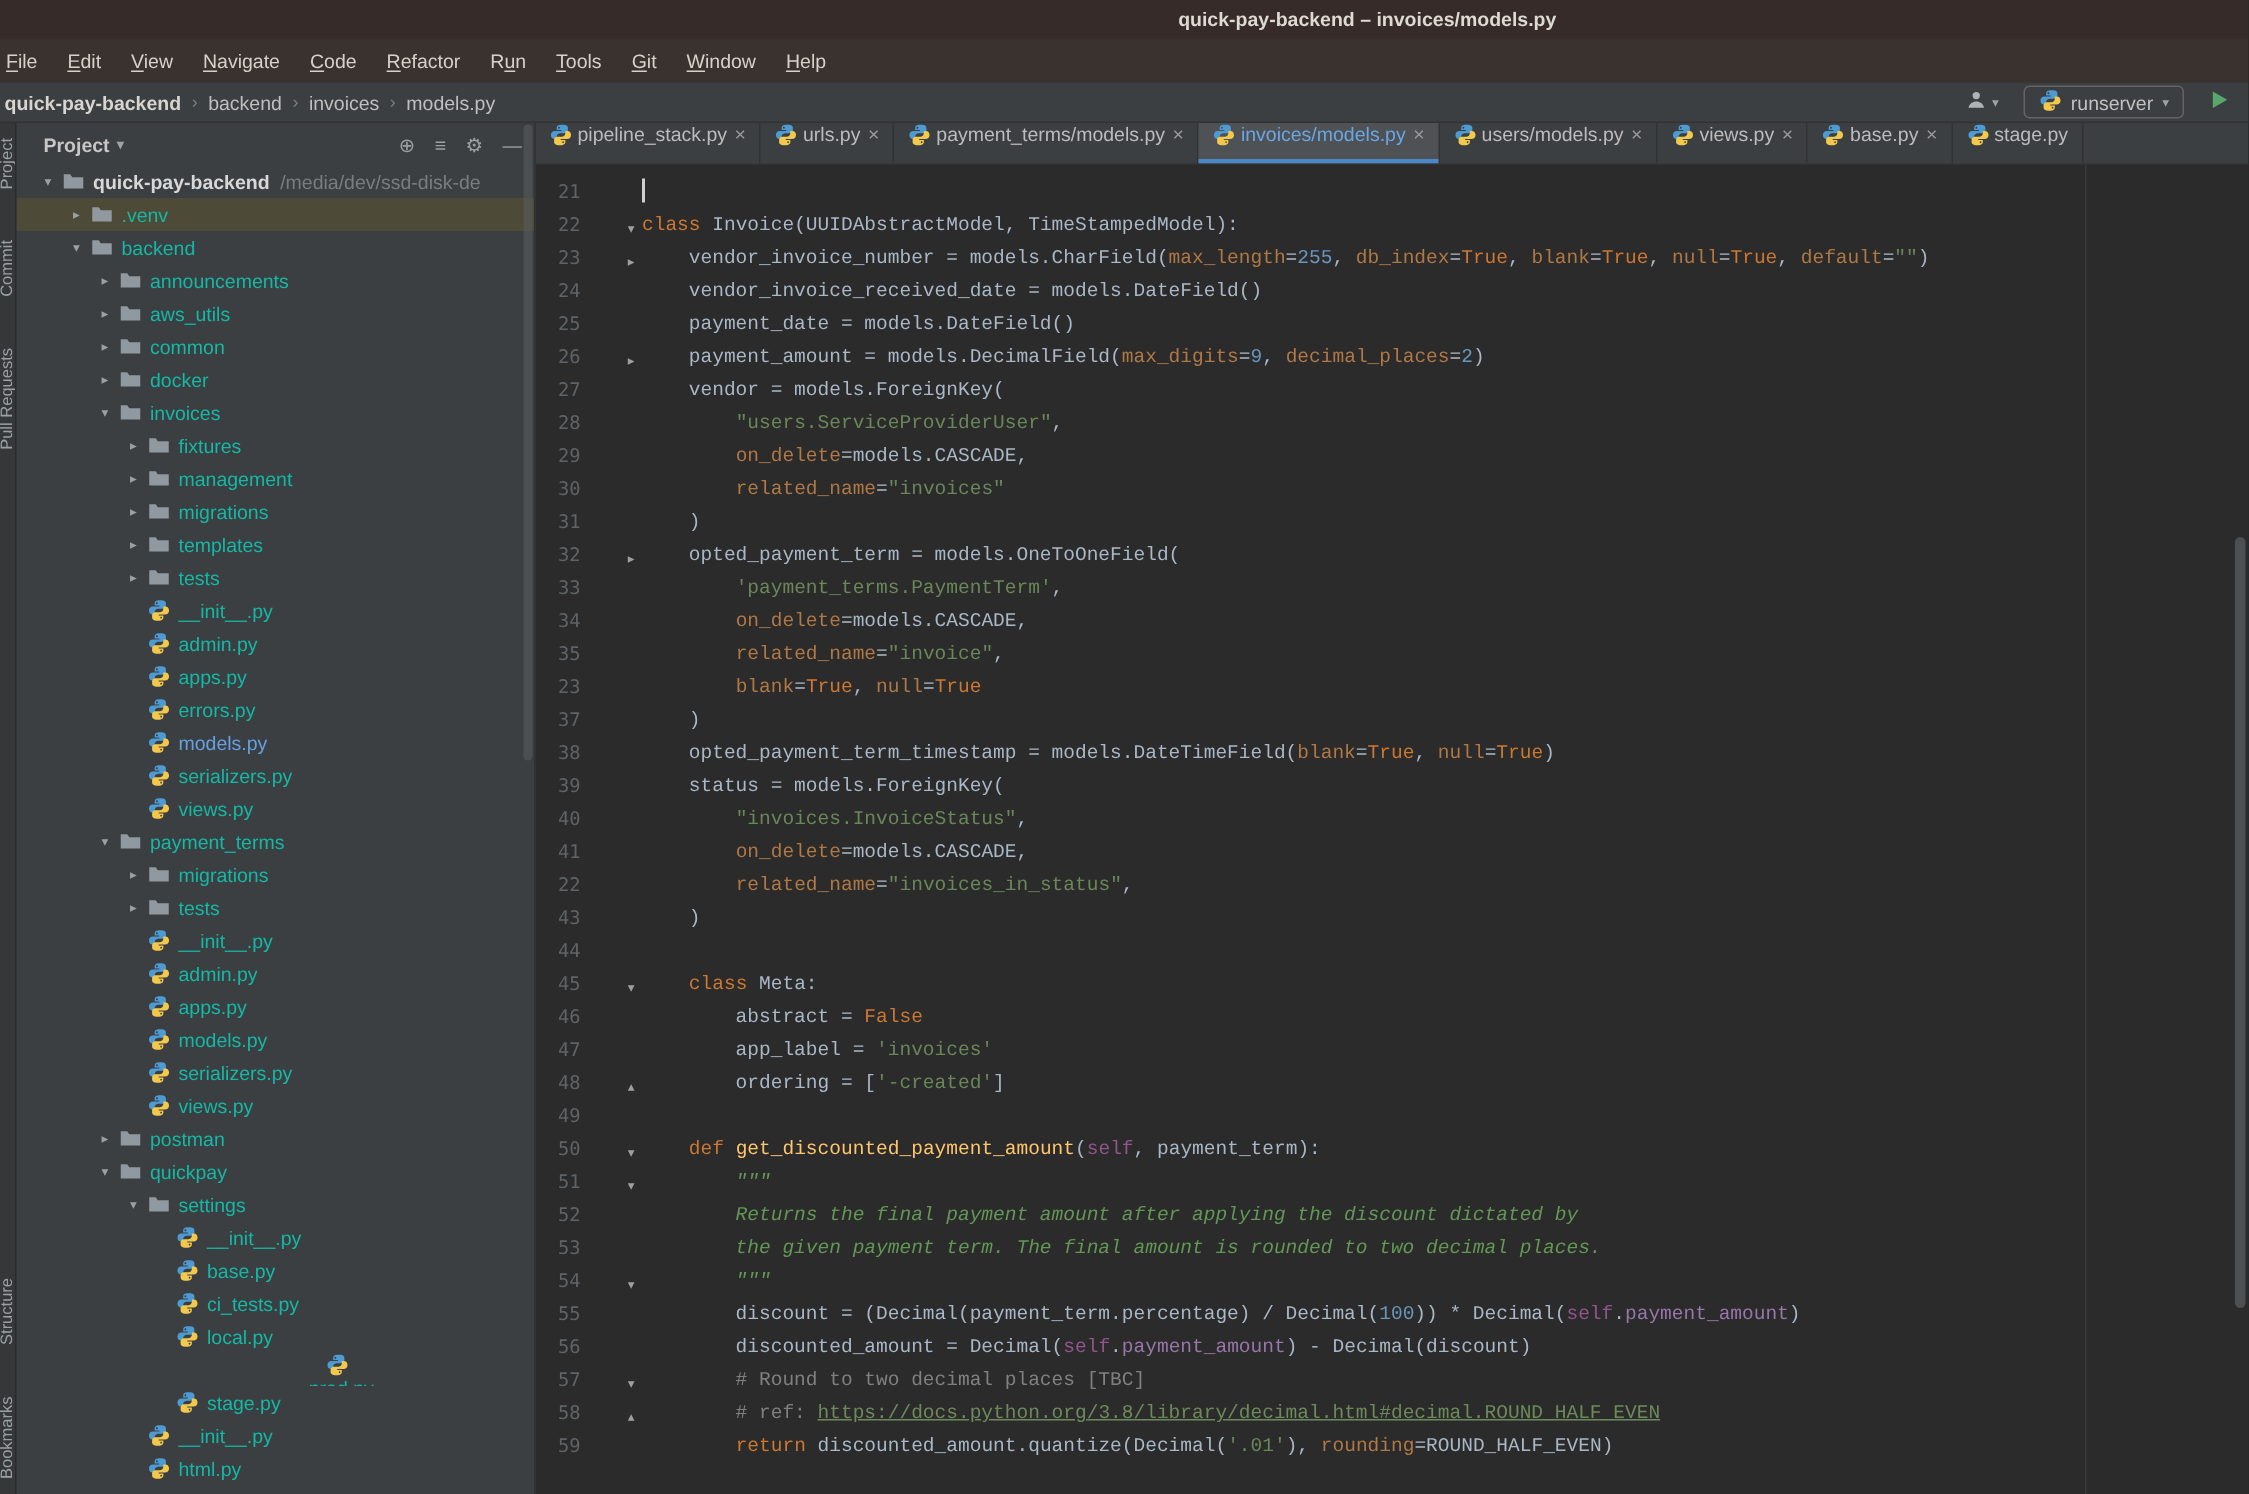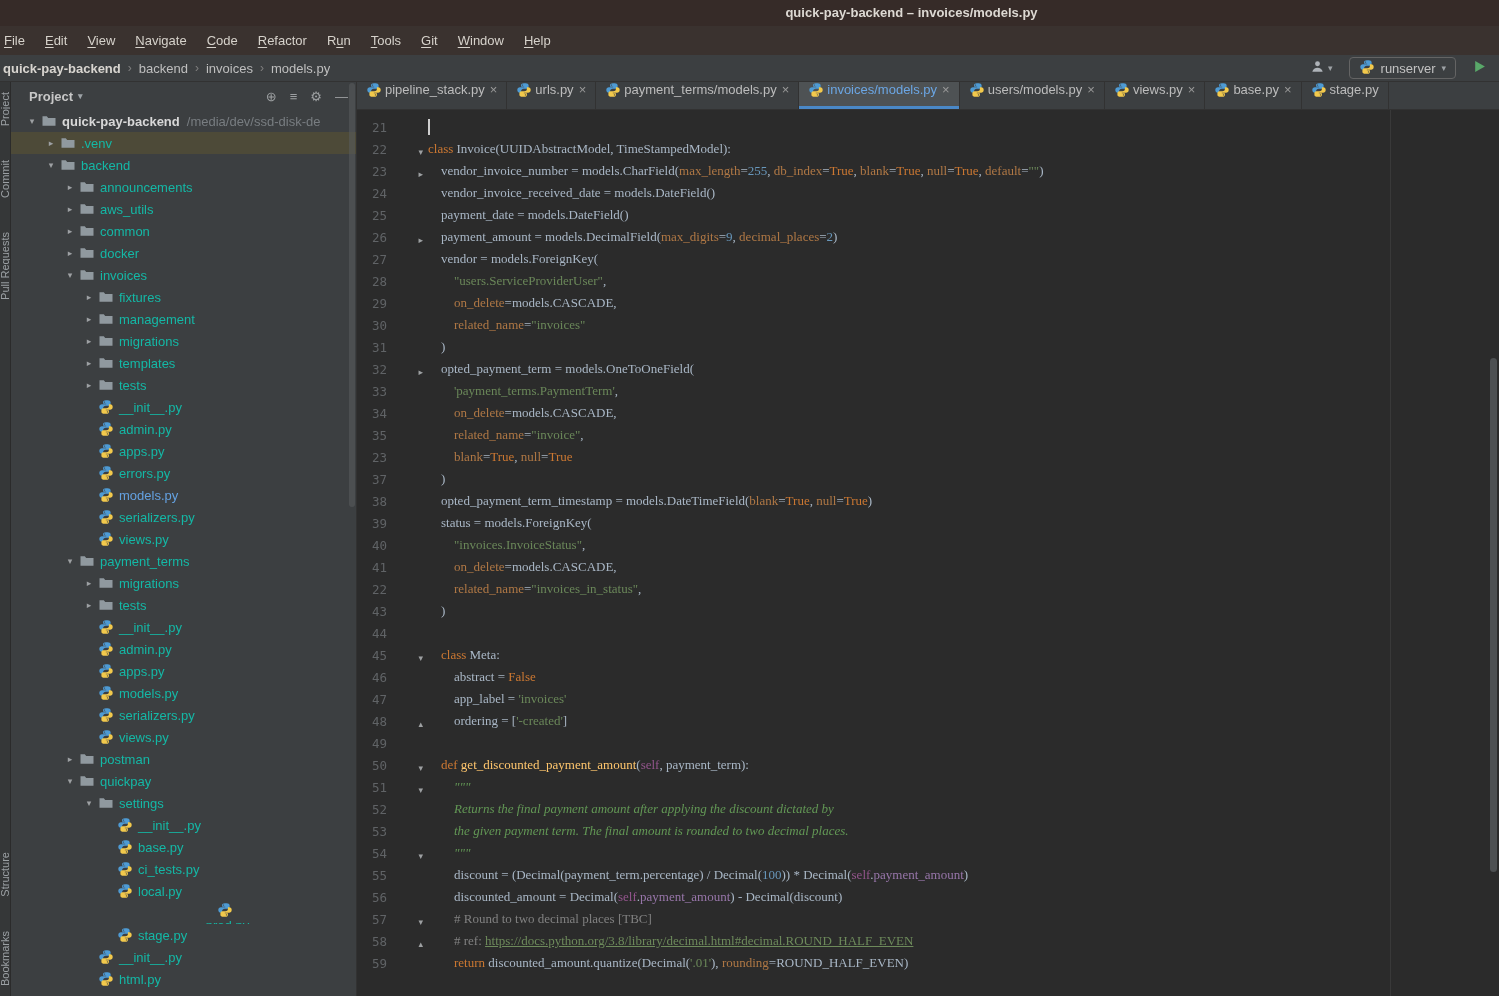--- a/index.html
+++ b/index.html
@@ -73,21 +73,21 @@
   .tab-close{color:#9a9a9a;font-size:13px;margin-left:2px;cursor:pointer}
   .tab .py-svg{flex:0 0 auto}
 
   .code-area{flex:1;position:relative;overflow:hidden;padding-top:3px}
   .margin-guide{position:absolute;left:1033px;top:0;bottom:0;width:1px;background:#393939}
   .code-line{height:22px;display:flex;align-items:flex-end}
   .ln{width:30px;text-align:right;color:#606366;font-family:"DejaVu Sans Mono",monospace;
     font-size:12.5px;flex:0 0 auto}
   .gut{width:41px;display:flex;justify-content:flex-end;align-items:center;padding-right:5px;flex:0 0 auto}
   .gmark{color:#9da0a2;font-size:9px;line-height:1;cursor:pointer}
-  .txt{font-family:Liberation Serif, serif;font-size:13px;white-space:pre;position:relative}
+  .txt{font-family:Liberation Mono, monospace;font-size:13px;white-space:pre;position:relative}
   .s-d{color:#a9b7c6}
   .s-k{color:#cc7832}
   .s-s{color:#6a8759}
   .s-n{color:#6897bb}
   .s-a{color:#b07845}
   .s-f{color:#ffc66d}
   .s-sf{color:#94558d}
   .s-at{color:#9876aa}
   .s-dc{color:#629755;font-style:italic}
   .s-c{color:#808080}

